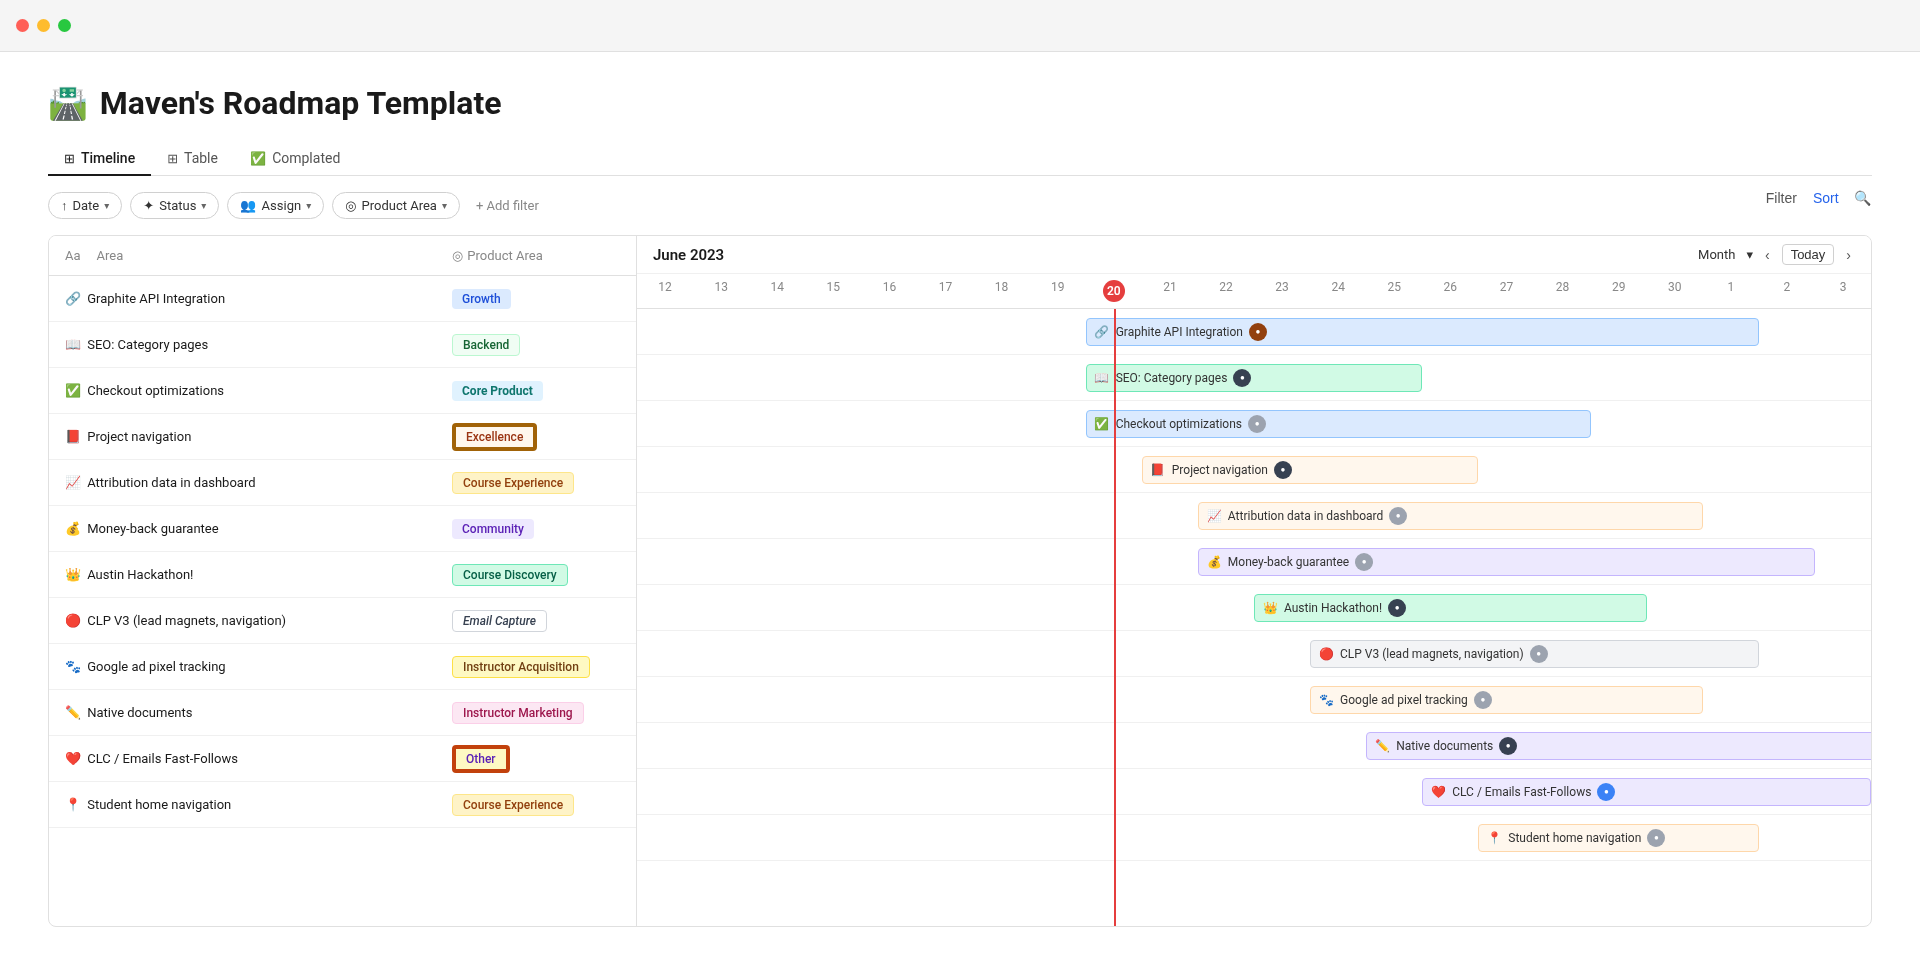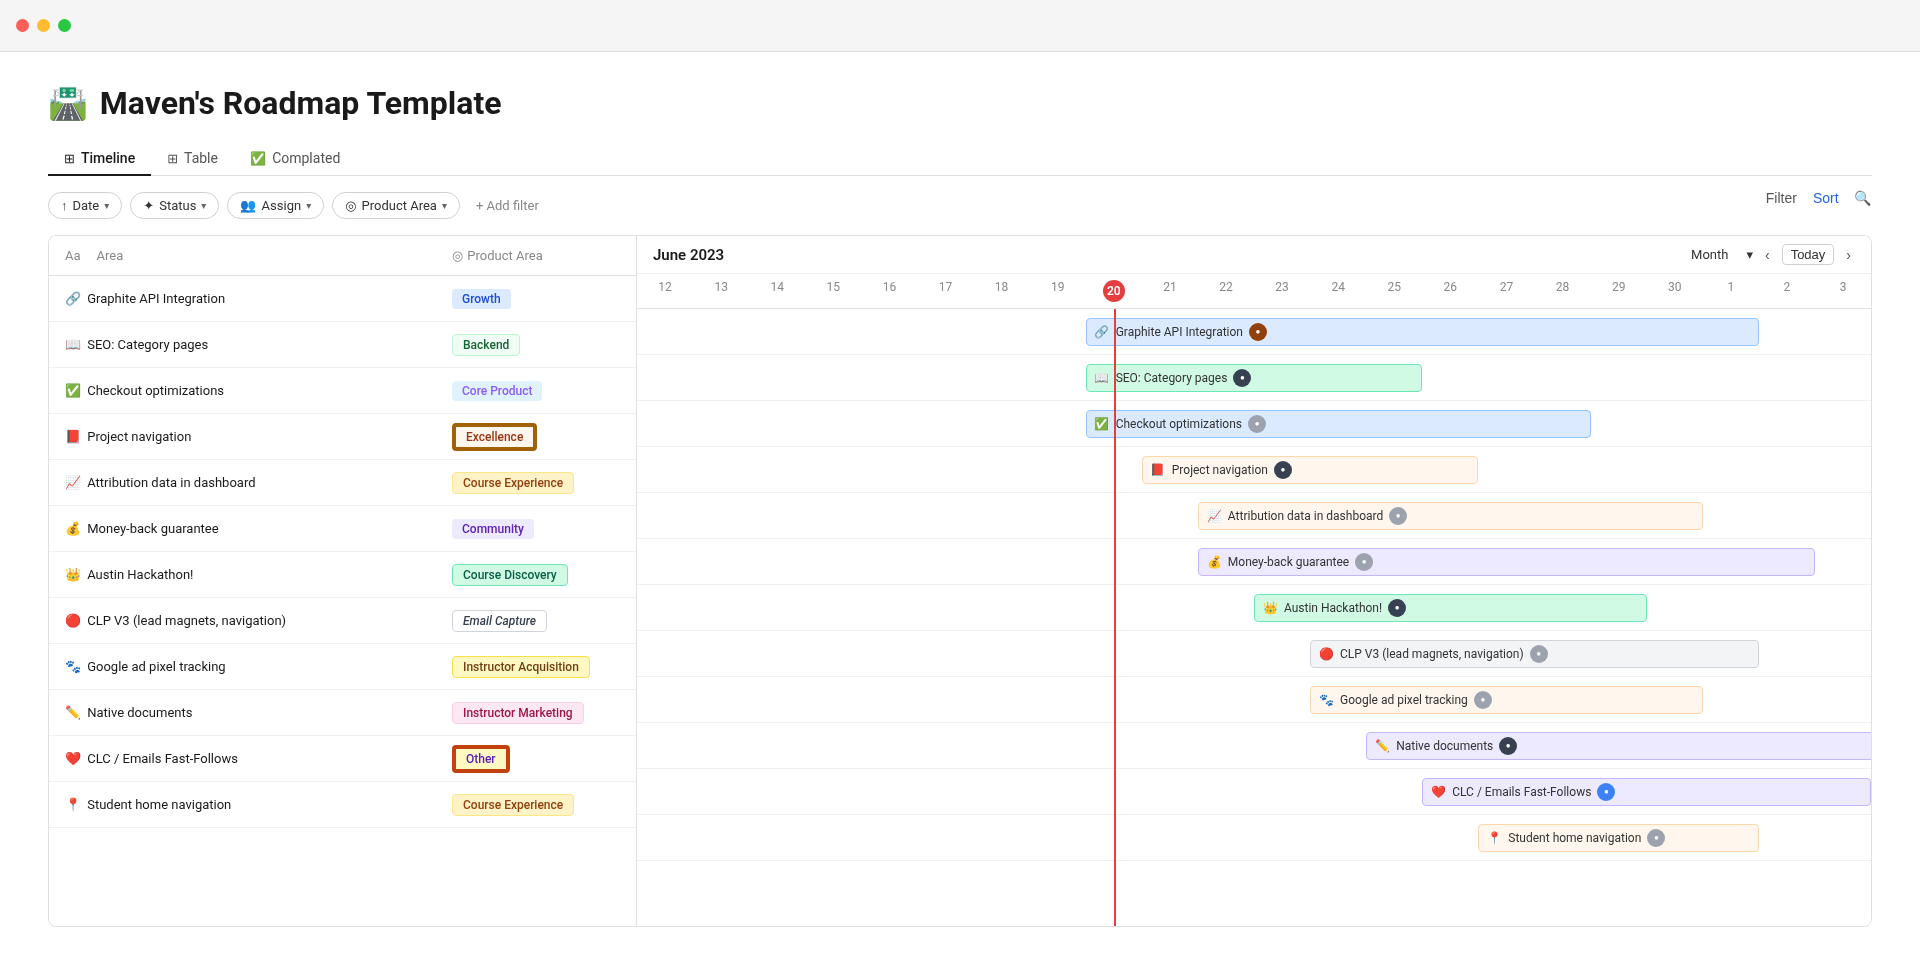--- a/index.html
+++ b/index.html
@@ -196,21 +196,21 @@
     }
     .tag {
       display: inline-block;
       padding: 3px 10px;
       border-radius: 4px;
       font-size: 12px;
       font-weight: 500;
     }
     .tag-growth { background: #dbeafe; color: #1d4ed8; }
     .tag-backend { background: #f0fdf4; color: #166534; border: 1px solid #bbf7d0; }
-    .tag-core { background: #e0f2fe; color: #8b5cf6; }
+    .tag-core { background: #e0f2fe; color: #0f766e; font-weight: bold; }
     .tag-excellence { background: #fff7ed; color: #9a3412; border: 4px solid #a16207; }
     .tag-course-exp { background: #fef3c7; color: #92400e; border: 1px solid #fde68a; }
     .tag-community { background: #ede9fe; color: #5b21b6; }
     .tag-course-disc { background: #d1fae5; color: #065f46; border: 1px solid #6ee7b7; }
     .tag-email { background: #fff; color: #374151; border: 1px solid #d1d5db; font-style: italic; }
     .tag-instr-acq { background: #fef9c3; color: #713f12; border: 1px solid #fde047; }
     .tag-instr-mkt { background: #fce7f3; color: #9d174d; border: 1px solid #fbcfe8; }
     .tag-other { background: #fef9c3; color: #5b21b6; border: 4px solid #c2410c; text-align: right; }
     .tag-course-exp2 { background: #fef3c7; color: #92400e; border: 1px solid #fde68a; }
 
@@ -244,21 +244,21 @@
       font-weight: 600;
     }
     .timeline-nav {
       display: flex;
       align-items: center;
       gap: 8px;
     }
     .month-selector {
       display: flex;
       align-items: center;
-      gap: 18px;
+      gap: 11px;
       font-size: 13px;
       color: #333;
       cursor: pointer;
     }
     .nav-btn {
       background: none;
       border: none;
       cursor: pointer;
       font-size: 14px;
       color: #555;

